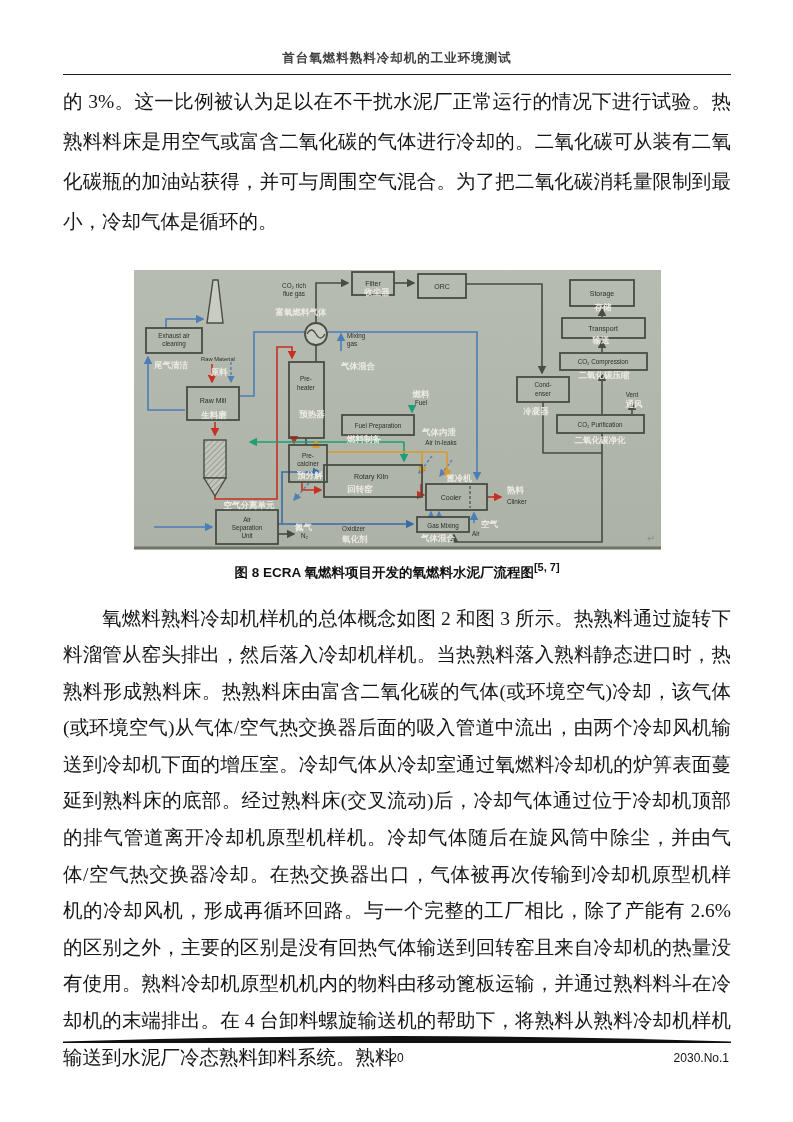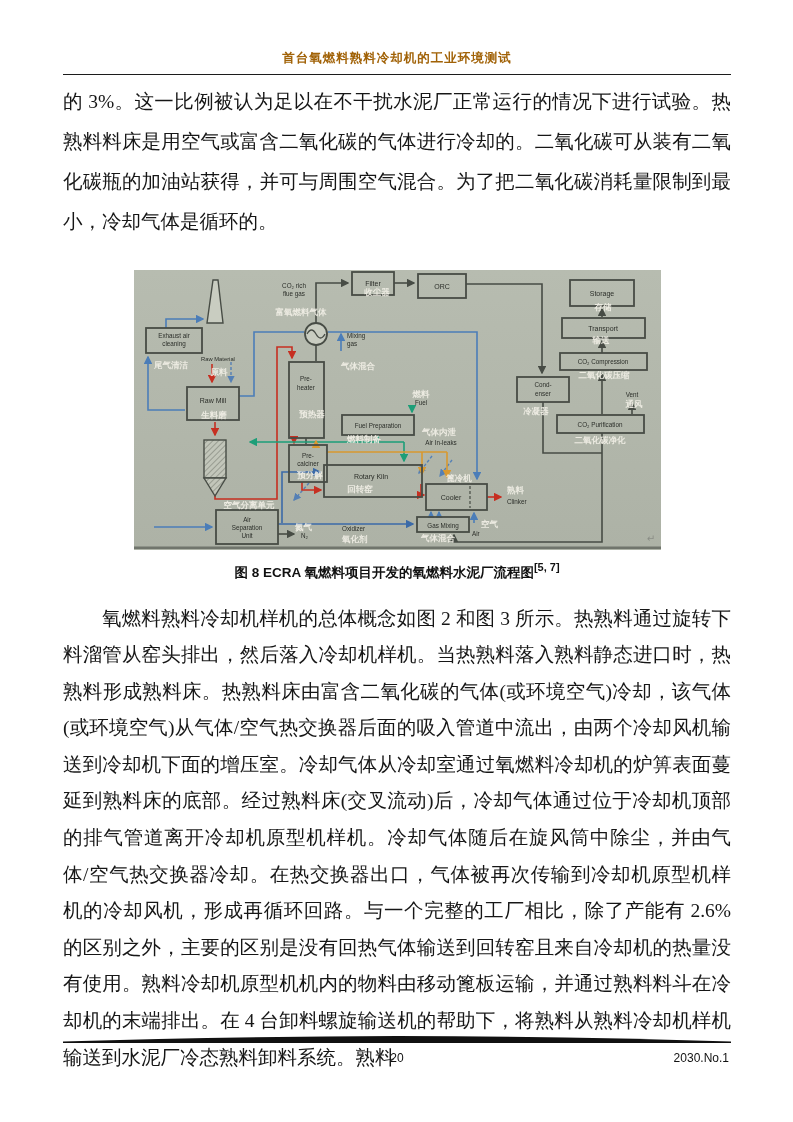--- a/index.html
+++ b/index.html
@@ -3,21 +3,21 @@
 <meta charset="utf-8">
 <style>
   html,body{margin:0;padding:0;background:#e8e8e8;}
   .page{
     position:relative; width:793px; height:1122px; margin:0 auto;
     background:#ffffff; overflow:hidden;
     font-family:"Liberation Serif","DejaVu Serif",serif; color:#1a1a1a;
   }
   .content{position:absolute; left:63px; top:50px; width:668px;}
   .header-title{
-    text-align:center; font-size:12.5px; font-weight:bold; color:#a16207;
+    text-align:center; font-size:12.5px; font-weight:bold; color:#404040;
     letter-spacing:1px; line-height:16px;
   }
   .header-rule{height:0; border-top:1.6px solid #1c1c1c; margin-top:8px;}
   .para{
     margin:0; text-align:justify; font-size:19.5px; color:#161616;
   }
   .para-1{line-height:40px; margin-top:7px;}
   .para-2{line-height:36.6px; text-indent:2em;margin-top:19px;}
   .figure-wrap{width:527px; margin:28px auto 7px auto; position:relative;}
   .figure-caption{

